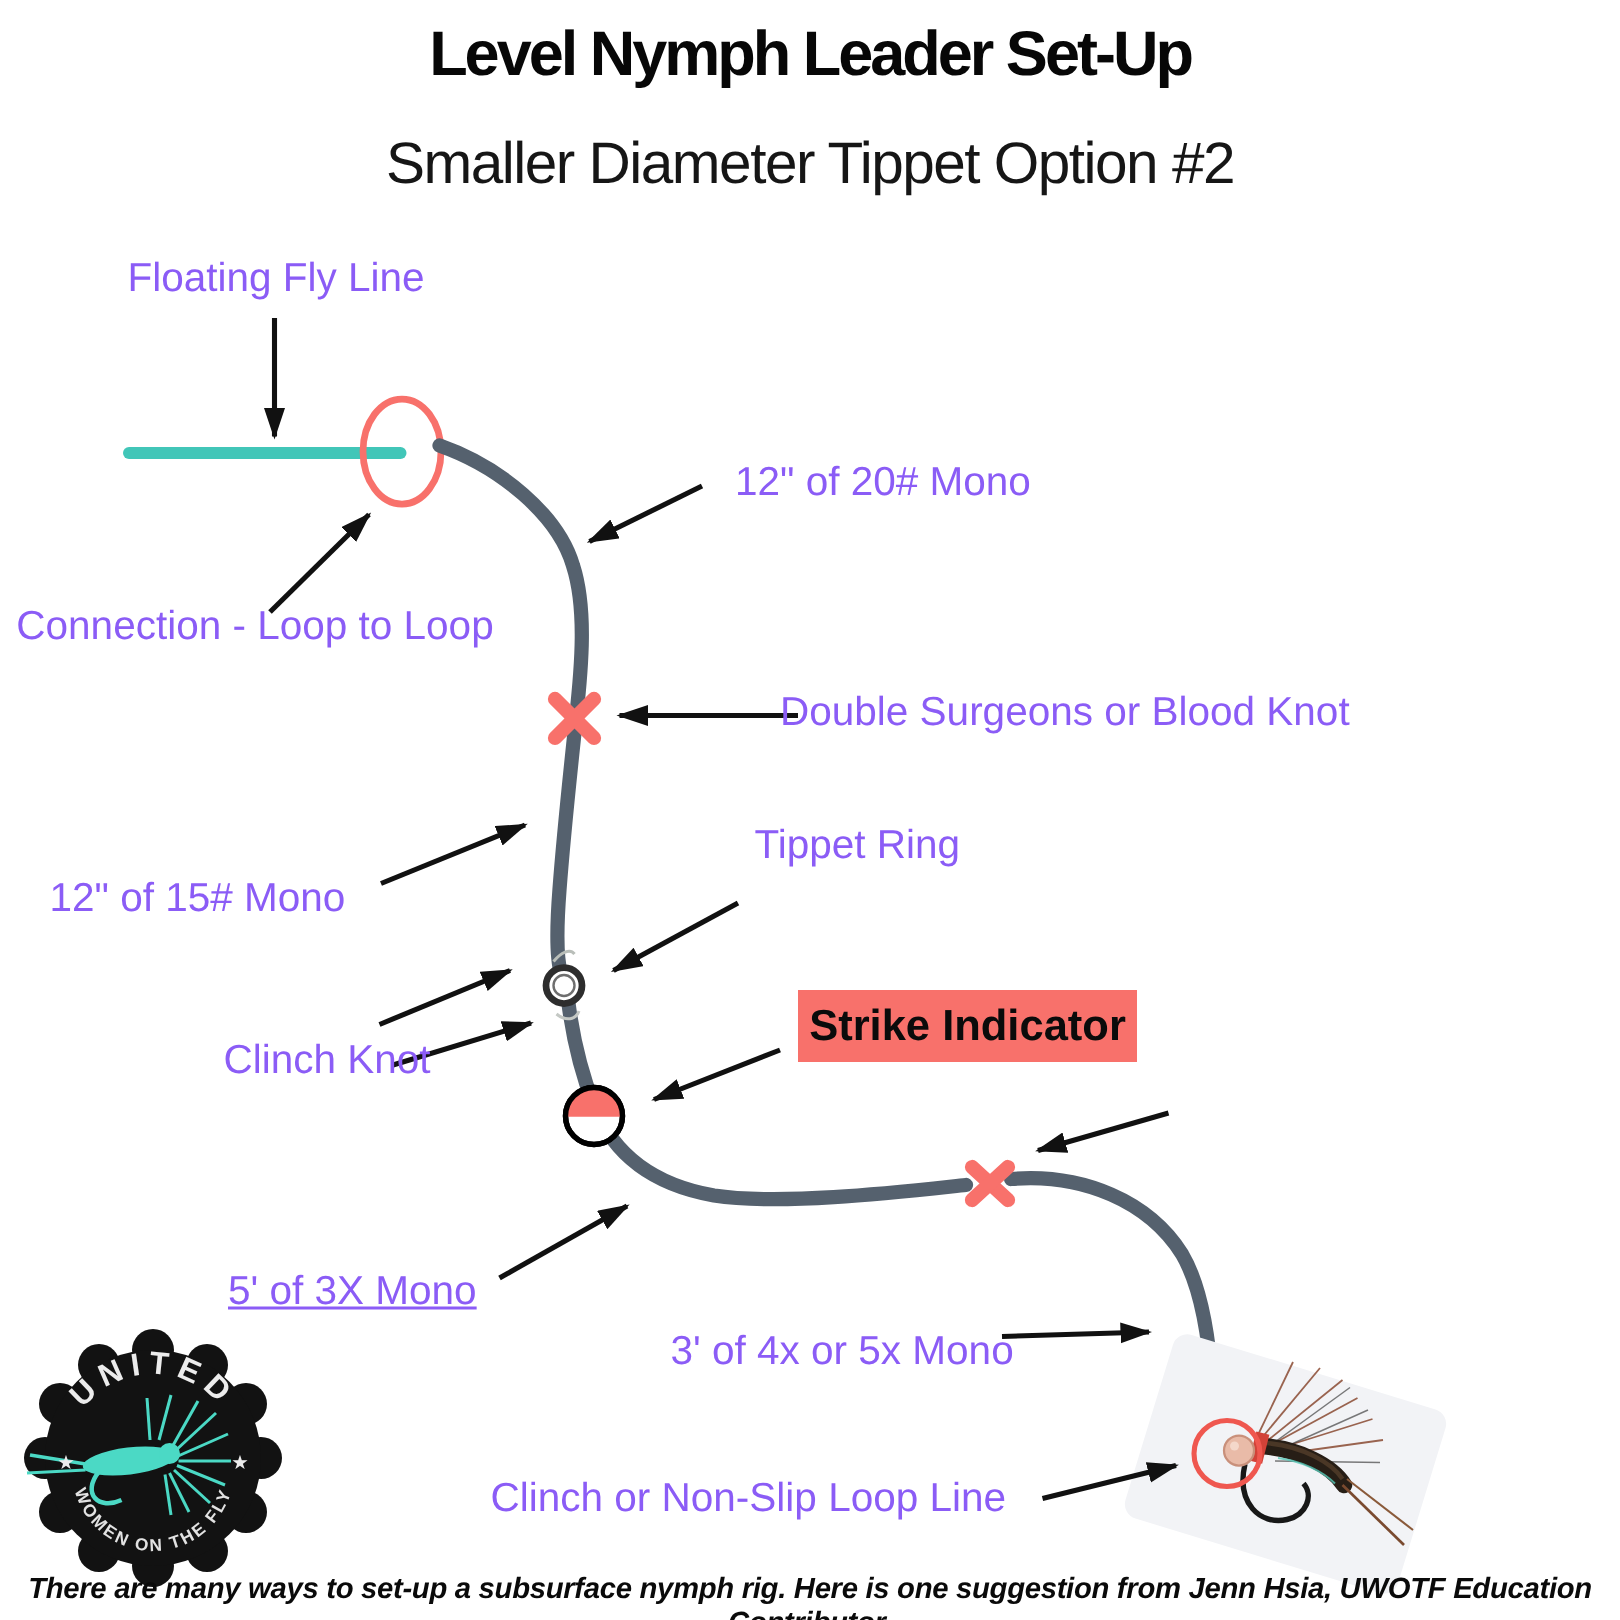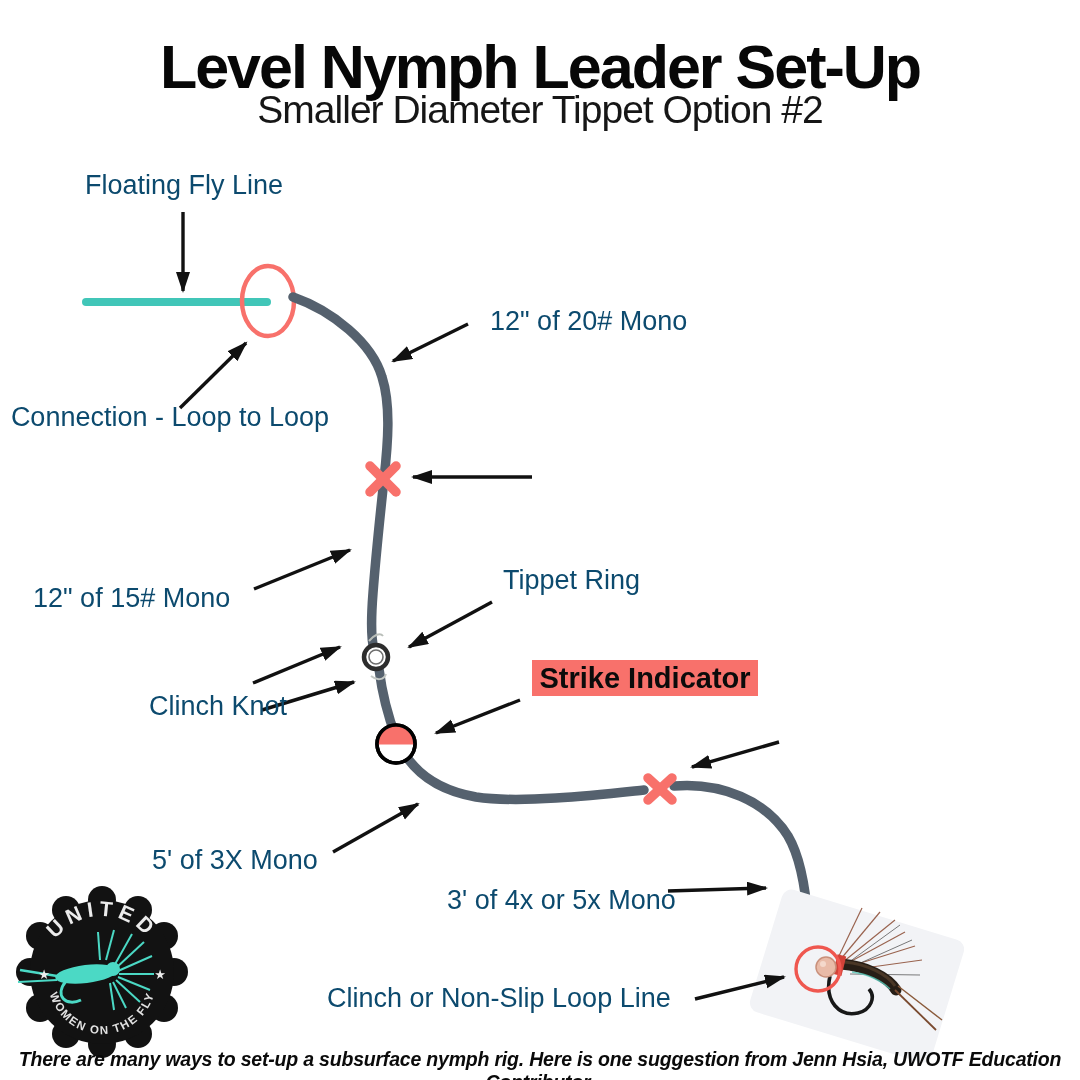--- a/index.html
+++ b/index.html
@@ -1,33 +1,33 @@
 <!DOCTYPE html>
 <html><head>
 <meta charset="utf-8">
 <style>
   html,body{margin:0;padding:0;background:#ffffff;}
   #canvas{
     position:relative;width:1080px;height:1080px;background:#ffffff;overflow:hidden;
     font-family:"Liberation Sans","DejaVu Sans",sans-serif;color:#1d1d1d;
   }
   .title{
-    position:absolute;left:0;top:32px;width:1080px;text-align:center;
-    font-size:61px;font-weight:bold;letter-spacing:-2px;color:#070707;
+    position:absolute;left:0;top:12px;width:1080px;text-align:center;
+    font-size:42px;font-weight:bold;letter-spacing:-2px;color:#070707;
   }
   .subtitle{
     position:absolute;left:0;top:88px;width:1080px;text-align:center;
     font-size:39px;font-weight:400;letter-spacing:-1px;color:#161616;
   }
   .lbl{
-    position:absolute;font-size:27px;color:#0c4a6e;line-height:1.3;white-space:nowrap;
+    position:absolute;font-size:27px;color:#8b5cf6;line-height:1.3;white-space:nowrap;
   }
   .lbl.center{text-align:center;white-space:normal;}
   #strike-box{
-    position:absolute;left:532px;top:660px;width:226px;height:36px;
+    position:absolute;left:532px;top:660px;width:226px;height:48px;
     background:#F8716B;display:flex;align-items:center;justify-content:center;
     font-size:29px;font-weight:bold;color:#0b0b0b;
   }
   .footer{
     position:absolute;left:0;top:1048px;width:1080px;text-align:center;
     font-size:19.5px;font-weight:bold;font-style:italic;letter-spacing:-0.2px;color:#0a0a0a;
   }
   svg{position:absolute;left:0;top:0;}
   #logo-svg{left:14px;top:884px;}
 </style>
@@ -131,31 +131,32 @@
   </svg>
 
   <div class="lbl" style="left:85px;top:168px;">Floating Fly Line</div>
 
   <div class="lbl center" style="left:0px;top:400px;width:340px;">
     <span>Connection - Loop to Loop</span><br>
   </div>
 
   <div class="lbl" style="left:490px;top:304px;">12" of 20# Mono</div>
 
+  <div class="lbl" style="left:520px;top:457px;">Double Surgeons or Blood Knot</div>
 
   <div class="lbl" style="left:33px;top:581px;">12" of 15# Mono</div>
 
-  <div class="lbl" style="left:503px;top:563px;">Tippet Ring</div>
+  <div class="lbl" style="left:503px;top:546px;">Tippet Ring</div>
 
   <div class="lbl" style="left:105px;top:689px;margin-left:44px;">Clinch Knot</div>
 
   <div id="strike-box">Strike Indicator</div>
 
 
-  <div class="lbl" style="left:152px;top:843px;">5' of 3X Mono</div>
+  <div class="lbl" style="left:152px;top:843px;text-decoration:underline;">5' of 3X Mono</div>
 
   <div class="lbl" style="left:418px;top:883px;margin-left:29px;">3' of 4x or 5x Mono</div>
 
   <div class="lbl" style="left:327px;top:981px;">Clinch or Non-Slip Loop Line</div>
 
   <svg id="logo-svg" width="176" height="176" viewBox="0 0 176 176">
     <defs>
       <path id="arcTop" d="M 30,90 A 58,58 0 0 1 146,90"></path>
       <path id="arcBot" d="M 34,96 A 54,54 0 0 0 142,96"></path>
     </defs>

